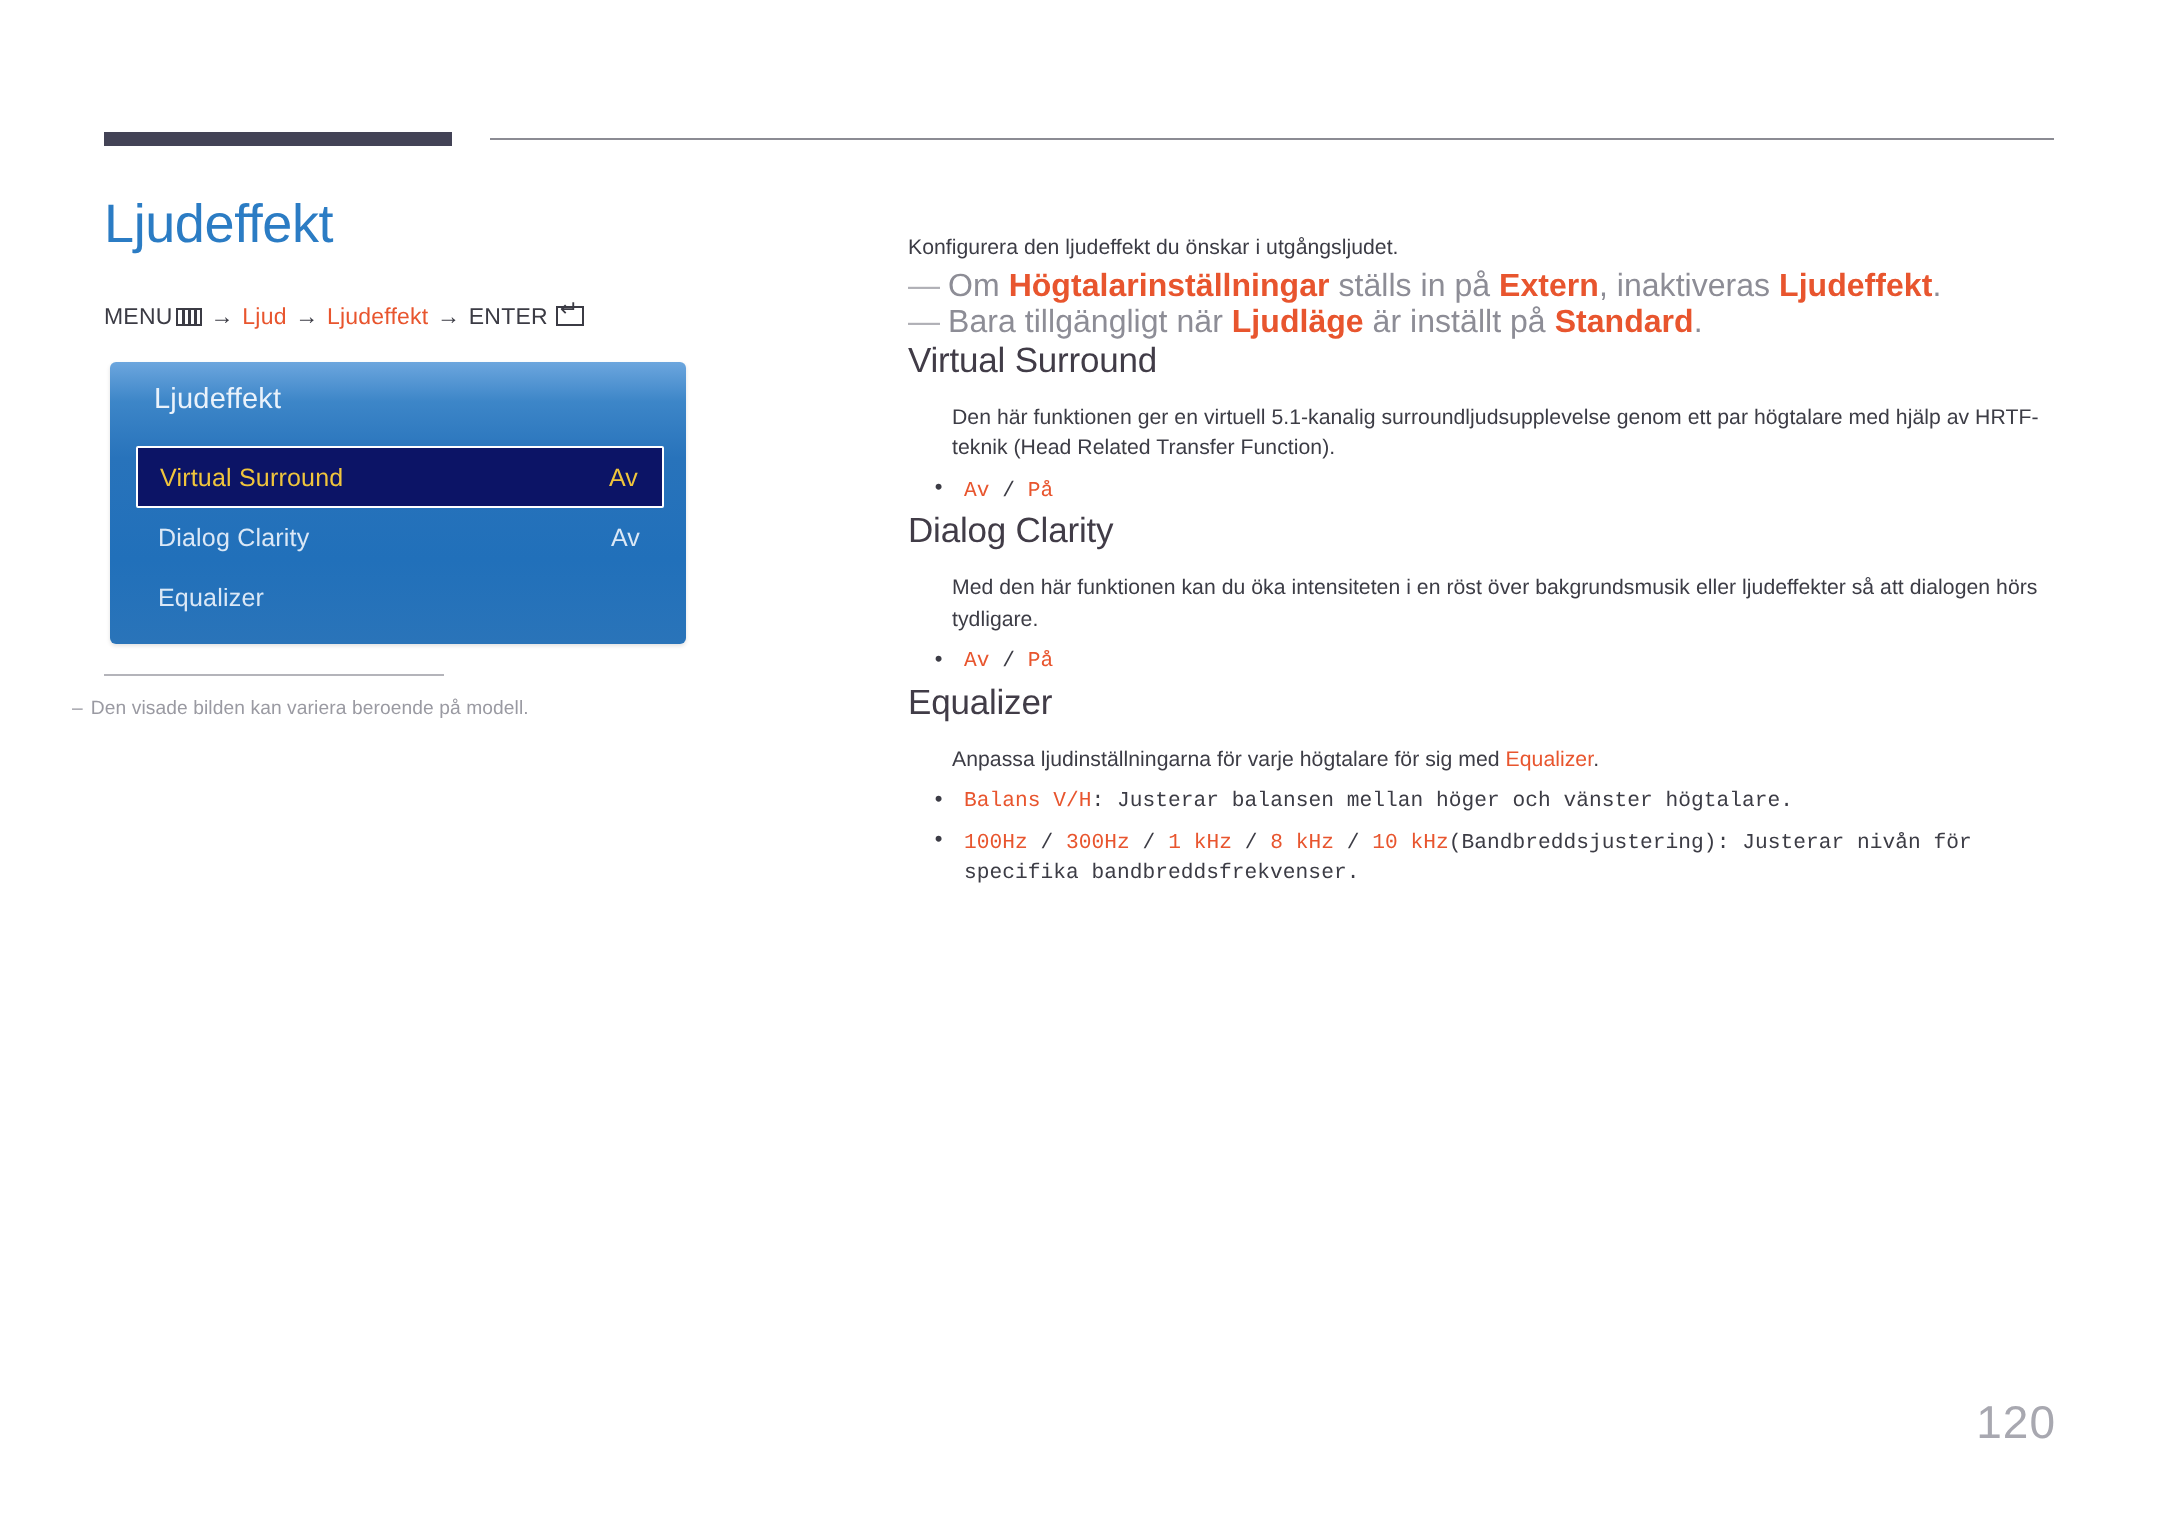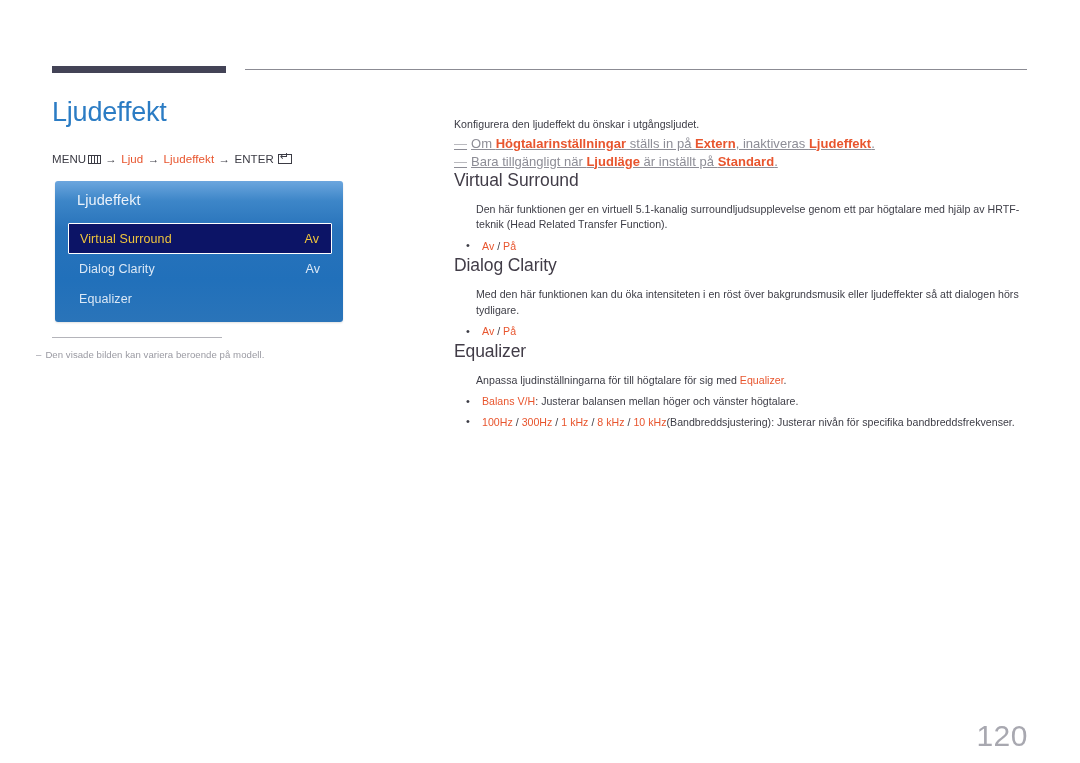--- a/index.html
+++ b/index.html
@@ -182,28 +182,27 @@
     width: 574px;
   }
   .body-text {
     font-size: 10.6px;
     line-height: 15.5px;
     color: #3c3c45;
     margin: 0;
     letter-spacing: 0.02px;
   }
   .note-line {
-    font-size: 13px;
+    font-size: 16px;
     line-height: 15px;
     color: #8d8d96;
     margin: 3px 0 0 0;
     letter-spacing: 0.02px;
     padding-left: 14px;
     text-indent: -14px;
-    text-decoration: underline;
   }
   .note-line .ndash {
     color: #b0b0b6;
     margin-right: 4px;
   }
   .note-line .accent,
   .body-text .accent { color: #e8552e; }
   .note-line .bold-accent { color: #e8552e; font-weight: bold; }
 
   h2.sec {
@@ -214,20 +213,21 @@
     letter-spacing: -0.1px;
     line-height: 22px;
   }
   .sec-gap-top { margin-top: 26px; }
   .para { margin-top: 11px; margin-left: 22px; }
 
   ul.bullets {
     list-style: none;
     margin: 6px 0 0 0;
     padding: 0;
+    font-family: Liberation Mono, monospace;
   }
   ul.bullets li {
     position: relative;
     padding-left: 28px;
     font-size: 10.6px;
     line-height: 15.5px;
     color: #3c3c45;
     margin-top: 5px;
     letter-spacing: 0.02px;
   }
@@ -239,22 +239,22 @@
     color: #3c3c45;
     font-size: 11px;
   }
   ul.bullets li .accent { color: #e8552e; }
   ul.bullets li .sep { color: #3c3c45; }
 
   
   .page-number {
     position: absolute;
     right: 52px;
-    top: 719px;
-    font-size: 30px;
+    top: 698px;
+    font-size: 23px;
     color: #a8a8b0;
     letter-spacing: 0.5px;
   }
 </style>
 </head>
 <body>
 
 <div class="rule-thick"></div>
 <div class="rule-thin"></div>
 
@@ -318,21 +318,21 @@
   </ul>
 
   <h2 class="sec sec-gap-top">Dialog Clarity</h2>
   <p class="body-text para">Med den här funktionen kan du öka intensiteten i en röst över bakgrundsmusik eller ljudeffekter så att dialogen hörs tydligare.</p>
   <ul class="bullets">
     <li><span class="accent">Av</span><span class="sep"> / </span><span class="accent">På</span></li>
   </ul>
 
   <h2 class="sec sec-gap-top">Equalizer</h2>
   <p class="body-text para">
-    <span>Anpassa ljudinställningarna för till högtalare för sig med </span><span class="accent">Equalizer</span><span>.</span>
+    <span>Anpassa ljudinställningarna för varje högtalare för sig med </span><span class="accent">Equalizer</span><span>.</span>
   </p>
   <ul class="bullets">
     <li><span class="accent">Balans V/H</span><span>: Justerar balansen mellan höger och vänster högtalare.</span></li>
     <li><span class="accent">100Hz</span><span class="sep"> / </span><span class="accent">300Hz</span><span class="sep"> / </span><span class="accent">1 kHz</span><span class="sep"> / </span><span class="accent">8 kHz</span><span class="sep"> / </span><span class="accent">10 kHz</span><span>(Bandbreddsjustering): Justerar nivån för specifika bandbreddsfrekvenser.</span></li>
   </ul>
 
 </div>
 
 <div class="page-number">120</div>
 

